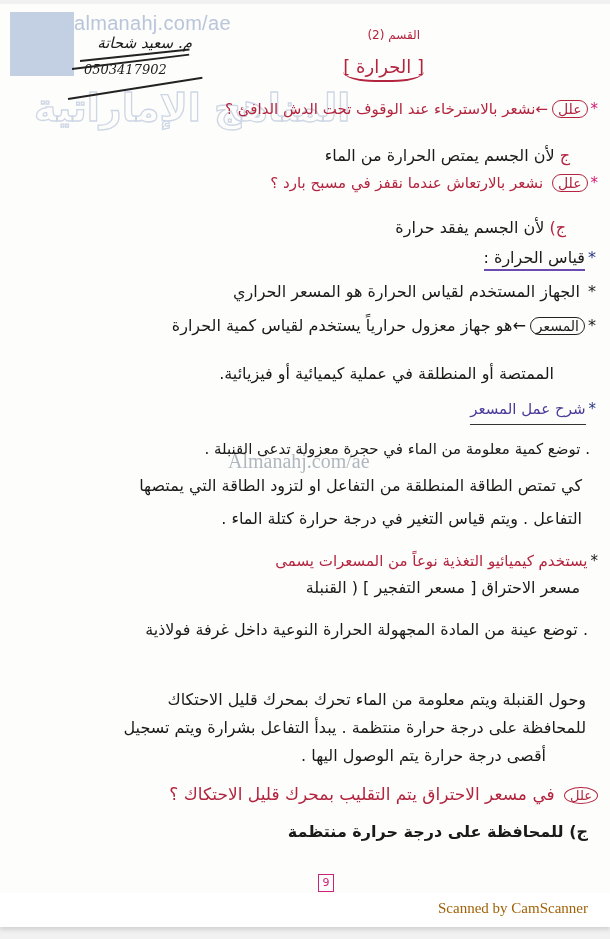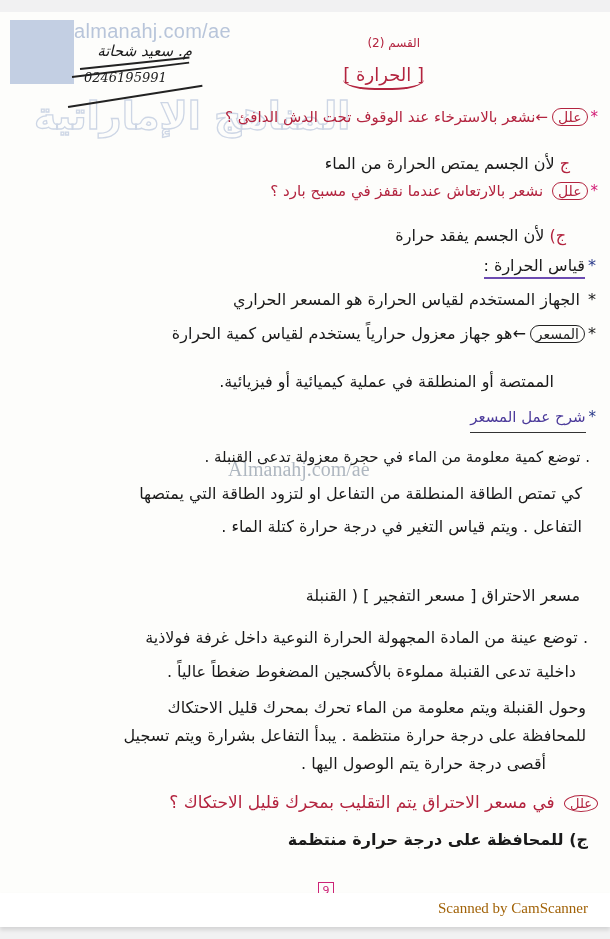--- a/index.html
+++ b/index.html
@@ -2,21 +2,21 @@
 <html><head>
 <meta charset="utf-8">
 <style>
   html, body { margin: 0; padding: 0; }
   body {
     width: 610px; height: 939px; position: relative; overflow: hidden;
     background: #f1f1f2;
     font-family: "DejaVu Sans", sans-serif;
   }
   .page {
-    position: absolute; left: 0; top: 12px; width: 610px; height: 893px;
+    position: absolute; left: 0; top: 4px; width: 610px; height: 893px;
     background: #fdfdfb;
     border-bottom: 2px solid #0369a1;
   }
   .footer-band {
     position: absolute; left: 0; top: 893px; width: 610px; height: 34px;
     background: #ffffff;
     box-shadow: 0 3px 4px rgba(0,0,0,0.12);
   }
   .scanned {
     position: absolute; right: 22px; top: 900px;
@@ -81,21 +81,21 @@
 <div class="page">
 
   <div class="wm-block"></div>
   <div class="wm-url">almanahj.com/ae</div>
   <div class="wm-arabic">المناهج الإماراتية</div>
 
   <div class="sig">
     <div class="name">م. سعيد شحاتة</div>
     <div class="ln" style="left:18px;top:26px;width:110px;transform:rotate(-6deg);"></div>
     <div class="ln" style="left:10px;top:34px;width:118px;transform:rotate(-7deg);"></div>
-    <div class="phone">0246195991</div>
+    <div class="phone">0503417902</div>
     <div class="ln" style="left:6px;top:64px;width:136px;transform:rotate(-9deg);"></div>
   </div>
 
   <div class="line red" style="right:190px;top:24px;font-size:12px;">القسم (2)</div>
   <div class="line red ul-wave" style="right:186px;top:52px;font-size:18px;">[ الحرارة ]</div>
 
   <div class="line red" style="right:12px;top:96px;font-size:15px;">
     <span class="star">*</span><span class="cloud">علل</span><span style="color:#b3243f">←</span><span>نشعر بالاسترخاء عند الوقوف تحت الدش الدافئ ؟</span>
   </div>
   <div class="line" style="right:40px;top:142px;font-size:16px;">
@@ -128,24 +128,26 @@
 
   <div class="line" style="right:14px;top:396px;font-size:15px;">
     <span class="star blue">*</span><span class="purple" style="border-bottom:1.5px solid #333;padding-bottom:6px;">شرح عمل المسعر</span>
   </div>
 
   <div class="wm-mid">Almanahj.com/ae</div>
   <div class="line" style="right:20px;top:436px;font-size:15px;">. توضع كمية معلومة من الماء في حجرة معزولة تدعى القنبلة .</div>
   <div class="line" style="right:28px;top:472px;font-size:16px;">كي تمتص الطاقة المنطلقة من التفاعل او لتزود الطاقة التي يمتصها</div>
   <div class="line" style="right:28px;top:505px;font-size:16px;">التفاعل . ويتم قياس التغير في درجة حرارة كتلة الماء .</div>
 
+  <div class="line" style="right:12px;top:548px;font-size:15px;">
+    <span class="star dark">*</span><span class="red">يستخدم كيميائيو التغذية نوعاً من المسعرات يسمى</span>
+  </div>
   <div class="line" style="right:30px;top:574px;font-size:16px;">مسعر الاحتراق [ مسعر التفجير ] ( القنبلة</div>
 
   <div class="line" style="right:22px;top:616px;font-size:16px;">. توضع عينة من المادة المجهولة الحرارة النوعية داخل غرفة فولاذية</div>
-  <div class="line" style="right:34px;top:650px;font-size:16px;">داخلية تدعى القنبلة مملوءة بالأكسجين المضغوط ضغطاً عالياً .</div>
   <div class="line" style="right:24px;top:686px;font-size:16px;">وحول القنبلة ويتم معلومة من الماء تحرك بمحرك قليل الاحتكاك</div>
   <div class="line" style="right:24px;top:714px;font-size:16px;margin-left:29px;">للمحافظة على درجة حرارة منتظمة . يبدأ التفاعل بشرارة ويتم تسجيل</div>
   <div class="line" style="right:64px;top:742px;font-size:16px;">أقصى درجة حرارة يتم الوصول اليها .</div>
 
   <div class="line red" style="right:12px;top:780px;font-size:17px;">
     <span class="circle">علل</span>
     <span>في مسعر الاحتراق يتم التقليب بمحرك قليل الاحتكاك ؟</span>
   </div>
   <div class="line" style="right:22px;top:818px;font-size:16px;font-weight:bold;">
     <span>ج)</span>

